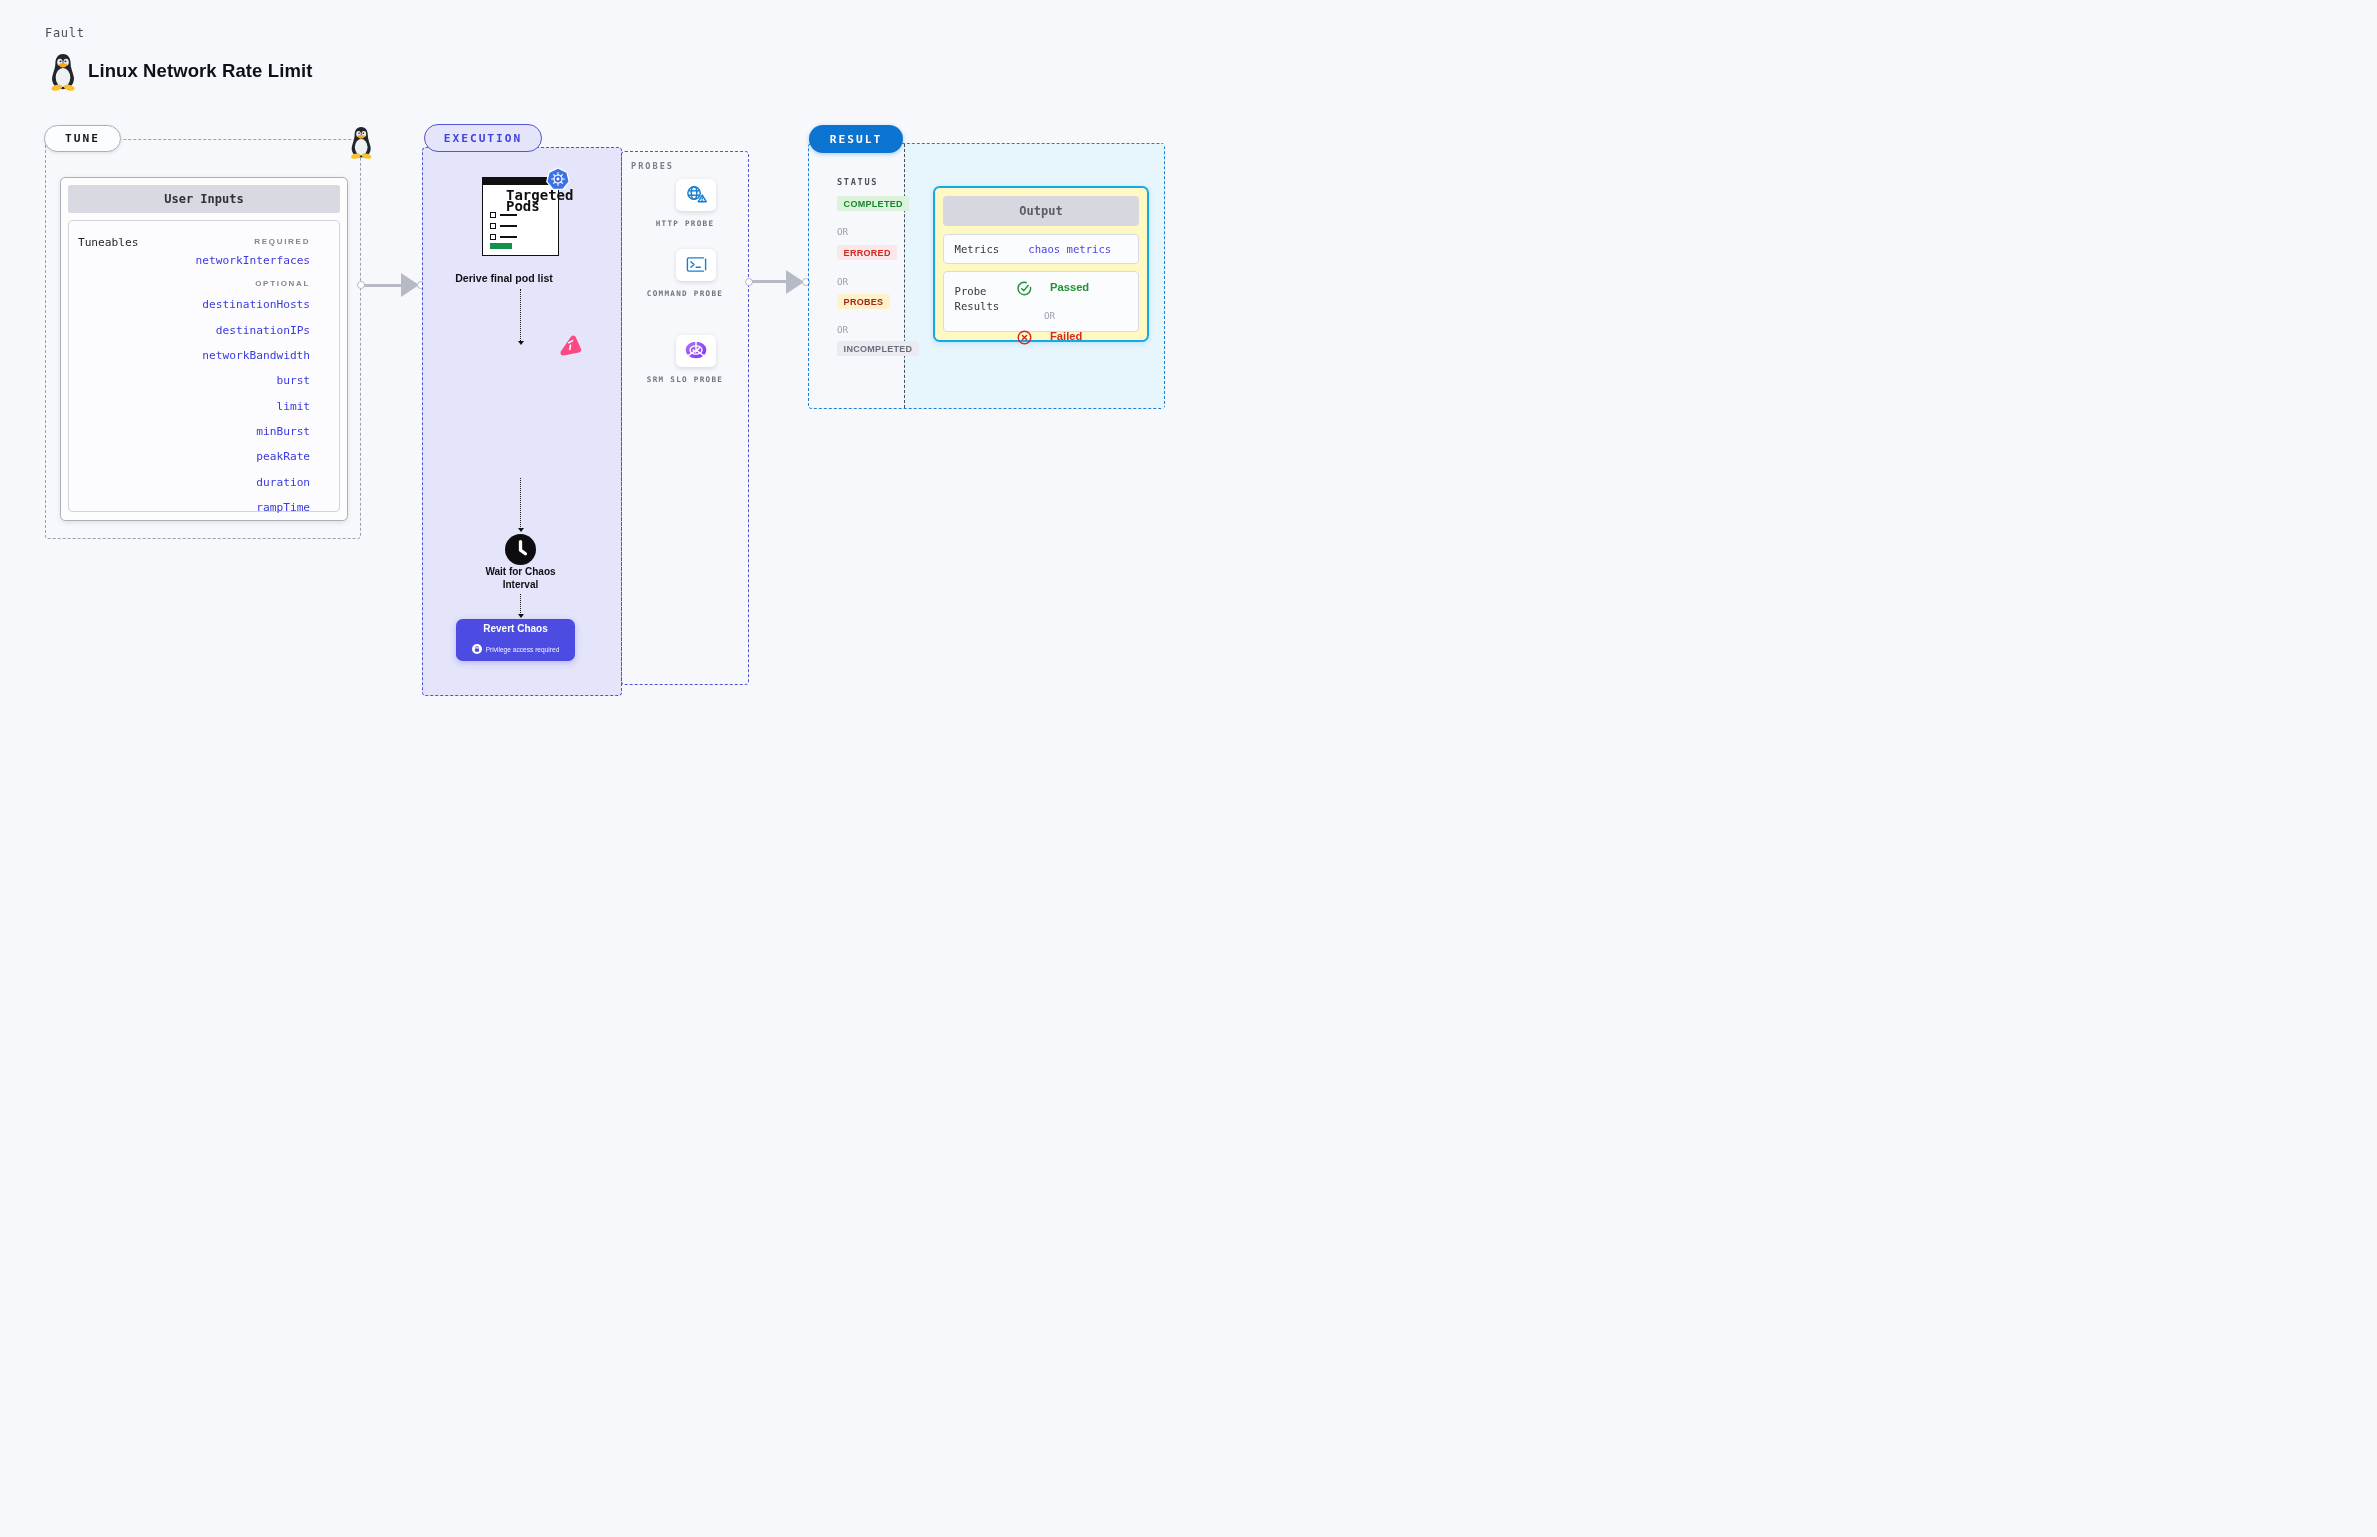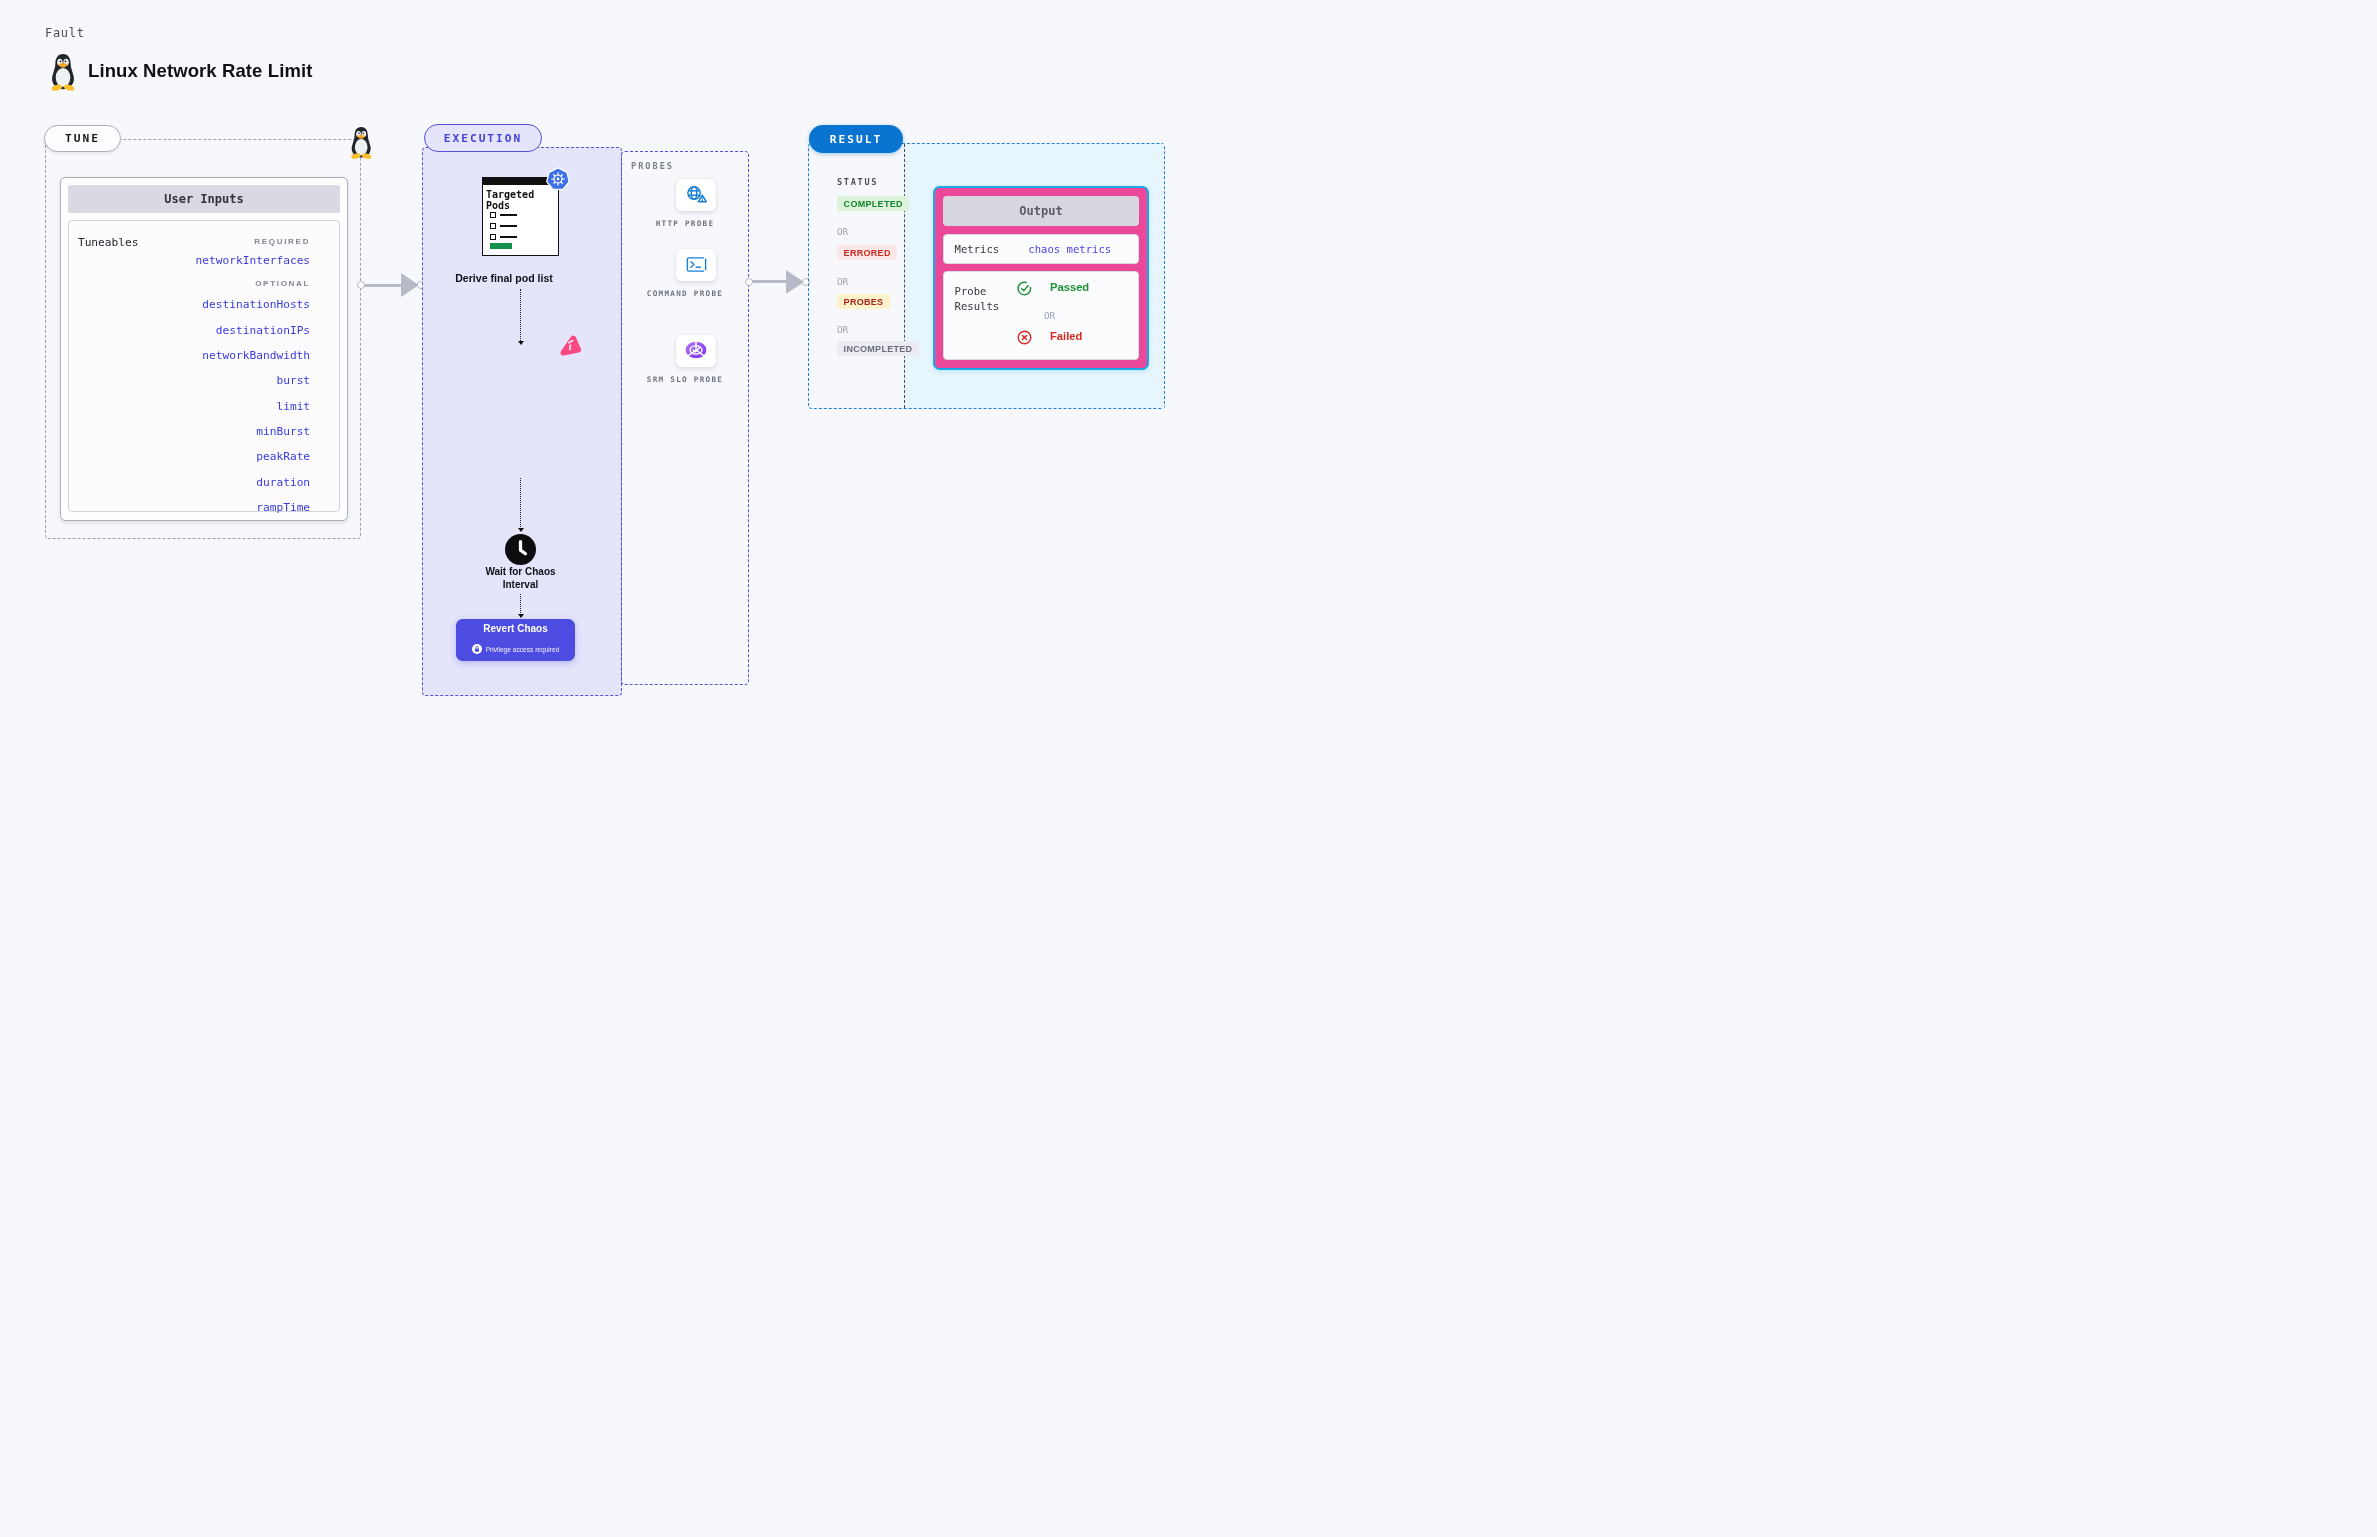--- a/index.html
+++ b/index.html
@@ -47,21 +47,21 @@
   .conn-circle { width:8px; height:8px; background:#fff; border:1.7px solid #b6bac6; border-radius:50%; }
   .conn-tri { width:0; height:0; border-top:12px solid transparent; border-bottom:12px solid transparent; border-left:18px solid #b6bac6; }
 
   
   .dotline { width:0; border-left:1.3px dotted #1c1c1c; }
   .dothead { width:0; height:0; border-left:3.3px solid transparent; border-right:3.3px solid transparent; border-top:4.6px solid #111; }
 
   
   .pods-card { left:482px; top:177px; width:77px; height:79px; background:#fff; border:1.7px solid #101010; }
   .pods-bar { position:absolute; left:-0.7px; right:-0.7px; top:-0.7px; height:8px; background:#101010; }
-  .pods-title { position:absolute; left:3px; top:12px; font-family:"DejaVu Sans Mono",monospace; font-weight:bold; font-size:10px; line-height:10.6px; color:#101010; width:57px; }
+  .pods-title { position:absolute; left:23px; top:12px; font-family:"DejaVu Sans Mono",monospace; font-weight:bold; font-size:14px; line-height:10.6px; color:#101010; width:57px; }
   .pods-row { position:absolute; left:6.6px; display:flex; align-items:center; gap:4.6px; }
   .pods-cb { width:6px; height:6px; border:1.3px solid #101010; }
   .pods-line { width:17px; height:1.3px; background:#101010; }
   .pods-green { position:absolute; left:6.6px; top:65px; width:22.5px; height:6px; background:#13904b; }
 
   .derive { left:422px; top:272px; width:164px; text-align:center; font-weight:bold; font-size:10.6px; color:#0f1014; }
 
   .chaos-box { background:#4c4ce2; border-radius:6.6px; box-shadow:0 2px 6px rgba(76,76,226,.30); color:#fff; }
   .inject { left:456px; top:351px; width:119px; height:124px; }
   .inject-text { padding:10px 7.3px 0; text-align:center; font-weight:bold; font-size:10px; line-height:12.6px; }
@@ -80,21 +80,21 @@
 
   
   .status-label { left:837px; top:177px; font-family:"DejaVu Sans Mono",monospace; font-weight:bold; font-size:8.6px; letter-spacing:1.7px; color:#4b505b; }
   .badge { display:inline-block; padding:2.6px 6.6px; border-radius:2.6px; font-weight:bold; font-size:9px; letter-spacing:0.3px; }
   .b-completed { background:#dcf2db; color:#17862f; }
   .b-errored { background:#fbe7e7; color:#cf2a1f; }
   .b-queued { background:#fdf2ca; color:#a8231a; }
   .b-incompleted { background:#ebebf1; color:#696e7b; }
   .or { font-family:"DejaVu Sans Mono",monospace; font-size:9.3px; color:#9aa0ae; }
 
-  .output { left:933px; top:186px; width:216px; height:184px; background:#ec4899; border:2px solid #15a9e6; border-radius:6.6px; box-shadow:0 1.3px 5.3px rgba(21,169,230,.18); }
+  .output { left:933px; top:186px; width:216px; height:156px; background:#fef9c3; border:2px solid #15a9e6; border-radius:6.6px; box-shadow:0 1.3px 5.3px rgba(21,169,230,.18); }
   .out-head { position:absolute; left:8px; right:8px; top:8px; height:30px; background:#d6d7df; border-radius:4px;
               display:flex; align-items:center; justify-content:center;
               font-family:"DejaVu Sans Mono",monospace; font-weight:bold; font-size:12px; color:#5b5c67; }
   .out-row { position:absolute; left:8px; right:8px; border:1px solid #d9dbe3; border-radius:4px; background:#fbfcfe; }
   .row-metrics { top:46px; height:30px; display:flex; align-items:center; }
   .m-label { font-family:"DejaVu Sans Mono",monospace; font-size:10.6px; color:#34353c; margin-left:10.6px; }
   .m-value { font-family:"DejaVu Sans Mono",monospace; font-size:10.6px; color:#4a44e8; margin-left:29px; cursor:pointer; }
   .row-probe { top:83px; bottom:8px; }
   .pr-label { position:absolute; left:10.6px; top:12px; width:63px; font-family:"DejaVu Sans Mono",monospace; font-size:10.6px; line-height:14.5px; color:#34353c; }
   .pf-row { position:absolute; left:73px; display:flex; align-items:flex-start; gap:18px; }

